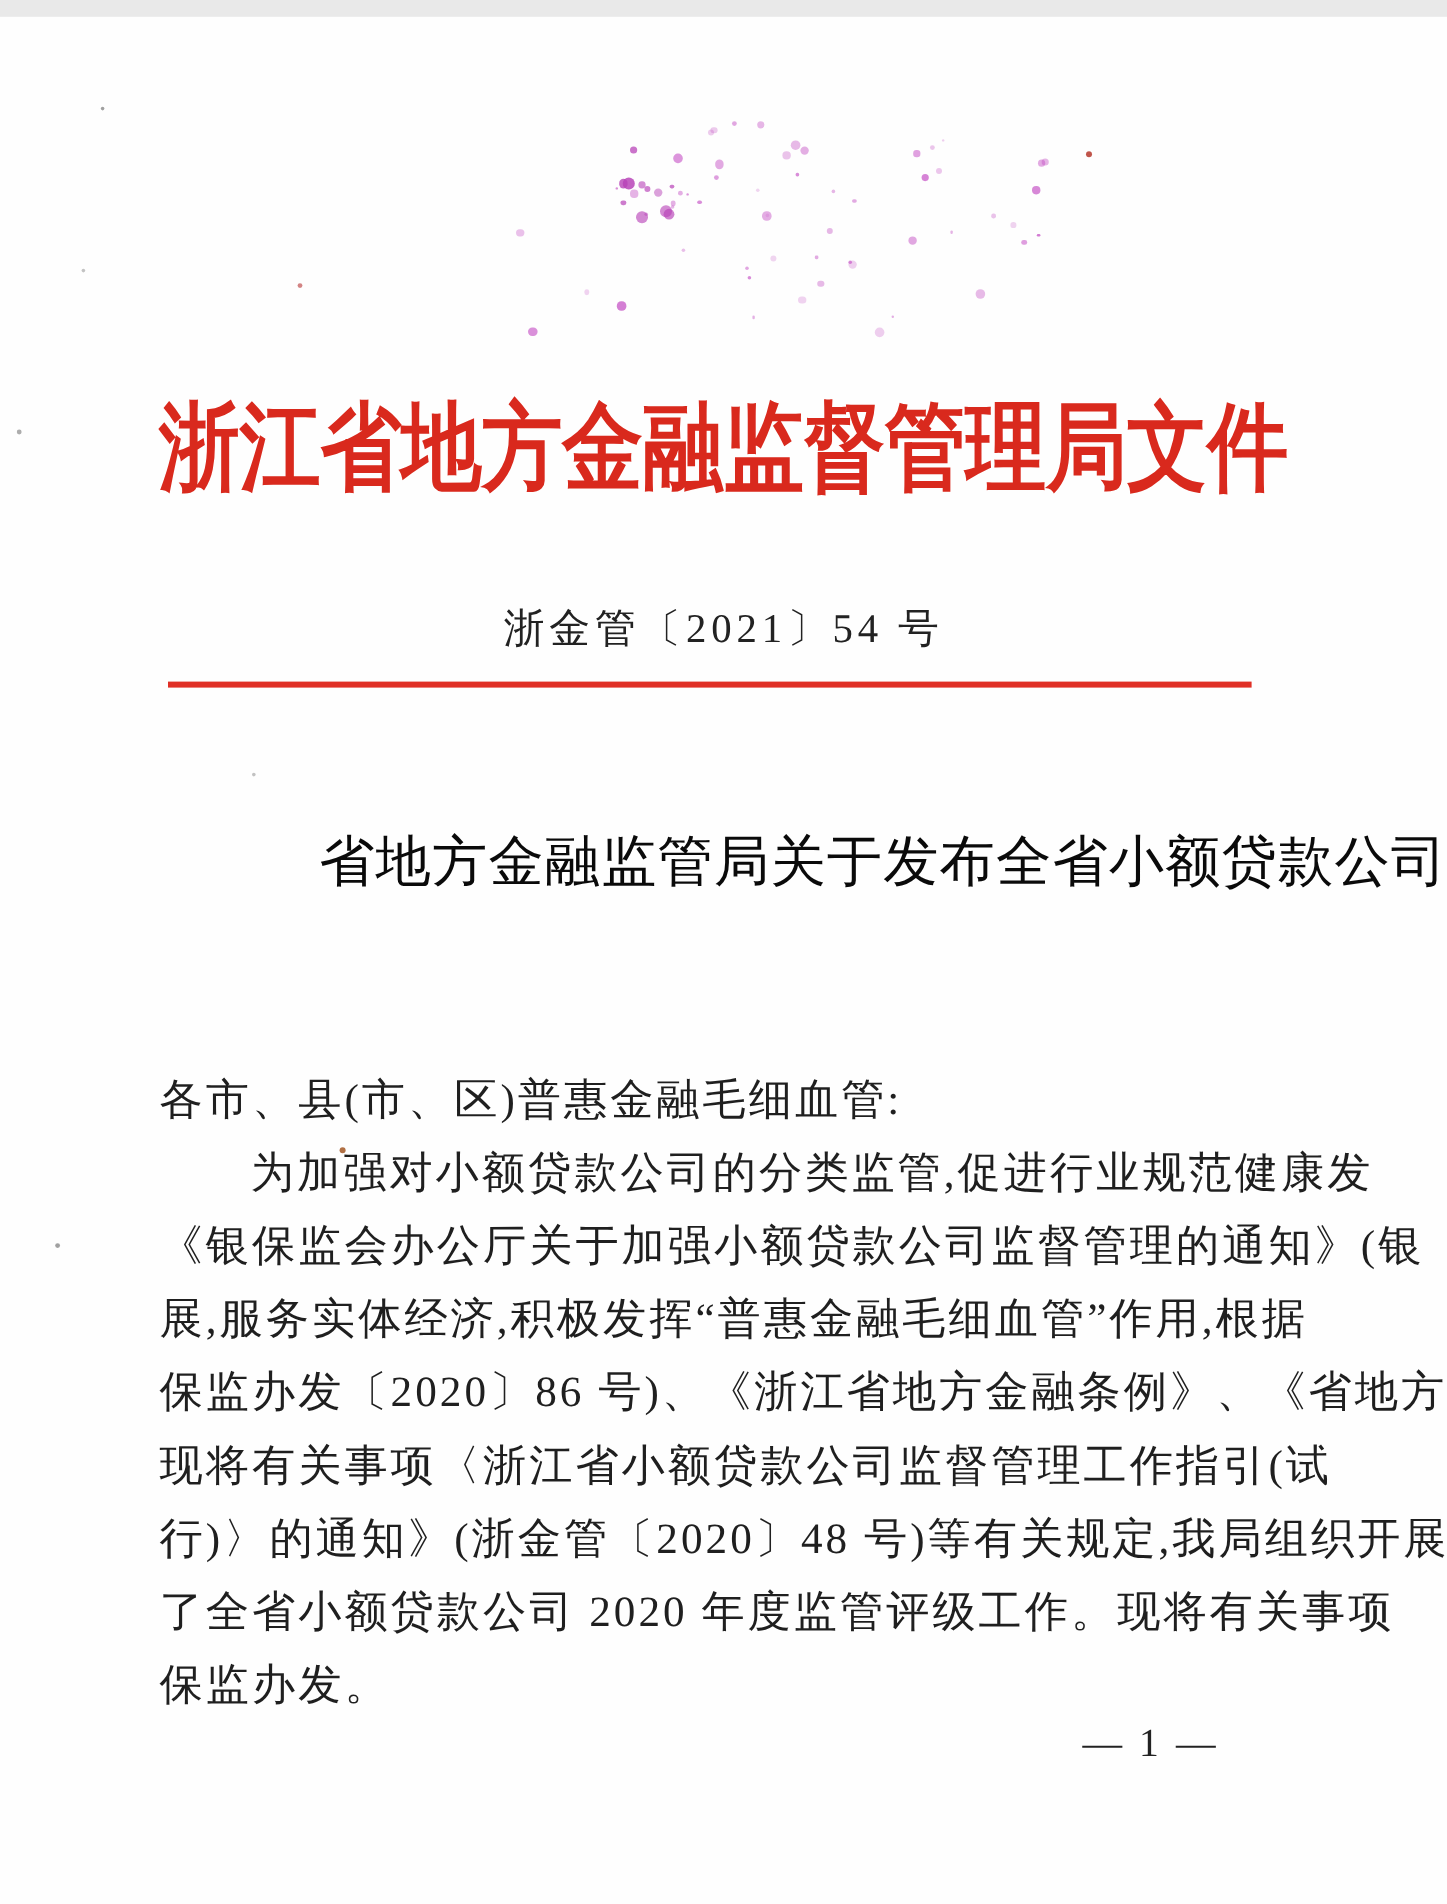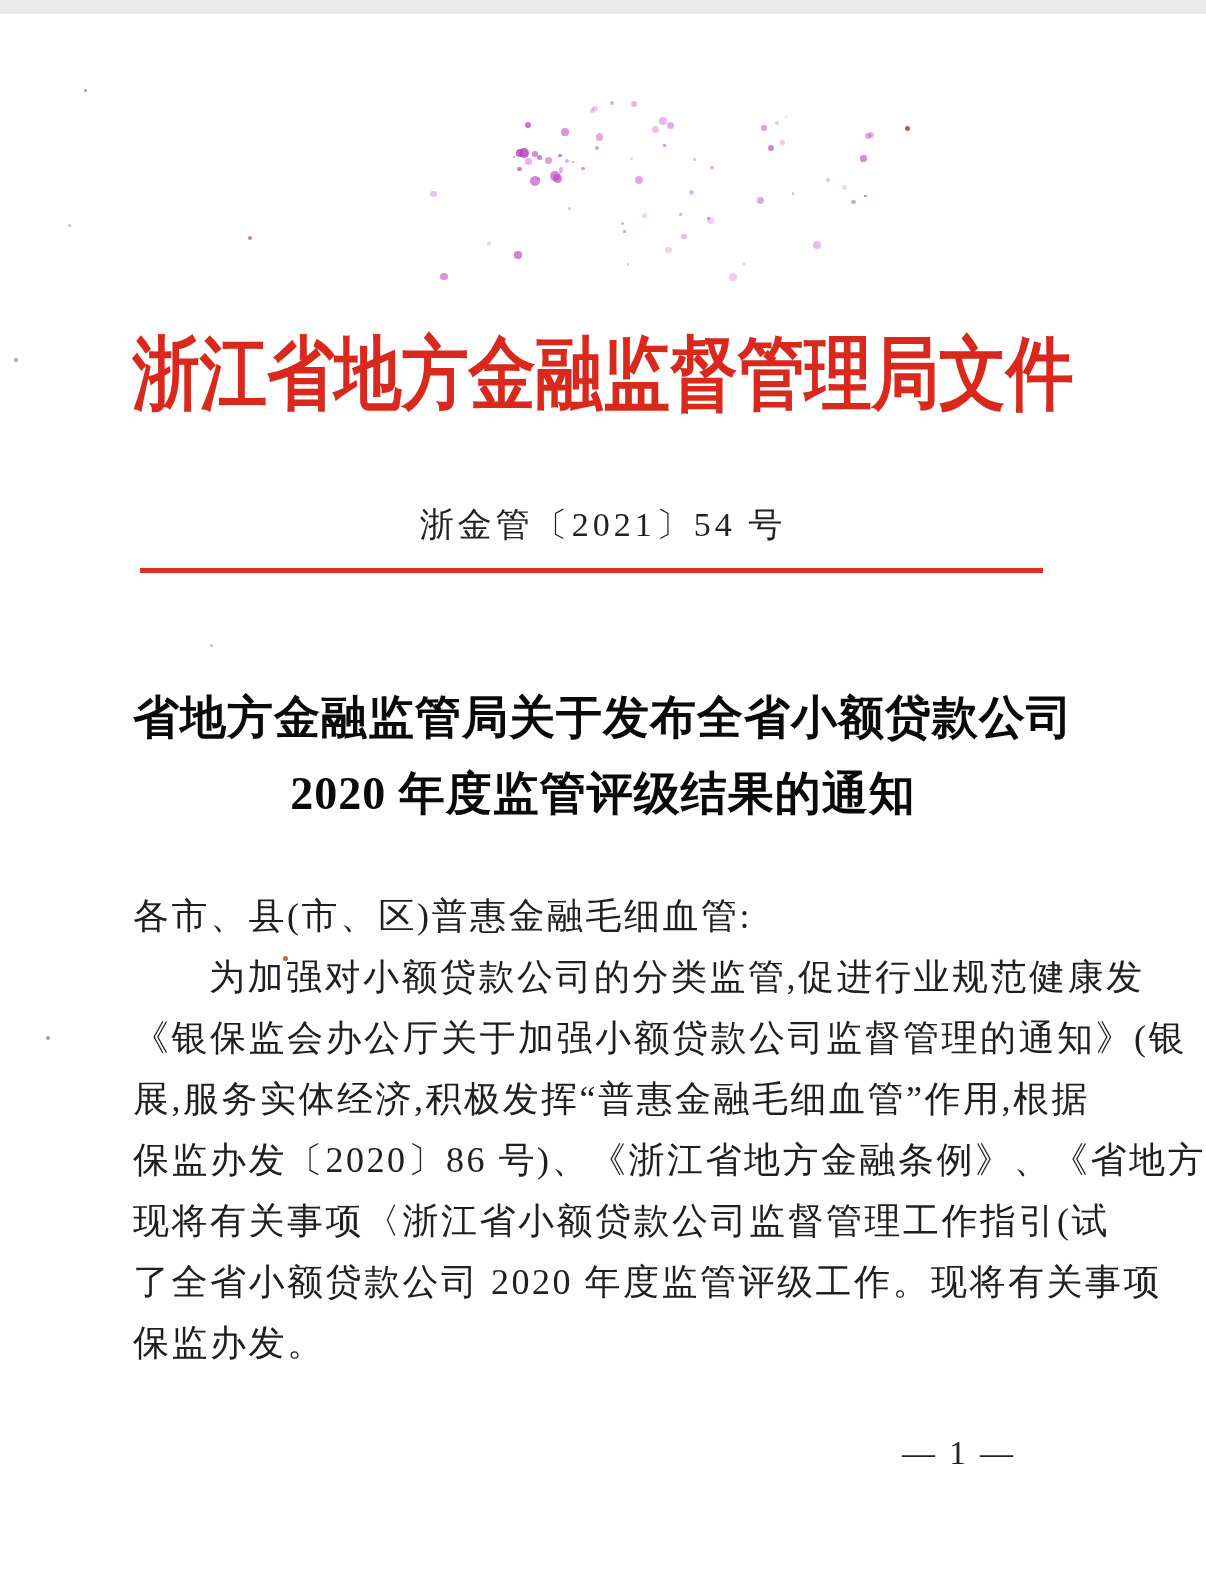--- a/index.html
+++ b/index.html
@@ -38,23 +38,23 @@
     letter-spacing:4px;
     color:#222;
   }
   .red-rule{
     position:absolute;top:554px;left:140px;
     width:903px;height:5px;
     background:var(--rule-red);
   }
   .doc-title{
     position:absolute;top:666px;left:0;right:0;
-    text-align:center;
+    text-align:right;
     font-size:46px;line-height:76px;
-    font-weight:bold;
+    font-weight:normal;
     letter-spacing:1px;
     color:var(--title-ink);
   }
   .body-text{
     position:absolute;top:872px;left:133px;width:945px;
     font-size:36px;line-height:61px;
     letter-spacing:2.5px;
     color:var(--body-ink);
     text-align:justify;
   }
@@ -152,31 +152,31 @@
     </div>
 
   <div class="letterhead">浙江省地方金融监督管理局文件</div>
 
   <div class="doc-number">浙金管〔2021〕54 号</div>
 
   <div class="red-rule"></div>
 
   <div class="doc-title">
     <div>省地方金融监管局关于发布全省小额贷款公司</div>
-    <div>2020 年度监管评级结果的通知</div>
   </div>
 
   <div class="body-text">
     <div class="line">各市、县(市、区)普惠金融毛细血管:</div>
     <div id="body-lines">
         <div class="line indent">为加强对小额贷款公司的分类监管,促进行业规范健康发</div>
         <div class="line">《银保监会办公厅关于加强小额贷款公司监督管理的通知》(银</div>
         <div class="line">展,服务实体经济,积极发挥“普惠金融毛细血管”作用,根据</div>
         <div class="line">保监办发〔2020〕86 号)、《浙江省地方金融条例》、《省地方金融</div>
         <div class="line">现将有关事项〈浙江省小额贷款公司监督管理工作指引(试</div>
+        <div class="line">行)〉的通知》(浙金管〔2020〕48 号)等有关规定,我局组织开展</div>
         <div class="line">了全省小额贷款公司 2020 年度监管评级工作。现将有关事项</div>
         <div class="line">保监办发。</div>
       </div>
   </div>
 
   <div class="page-number">— 1 —</div>
 
 </div>
 
 </body></html>

